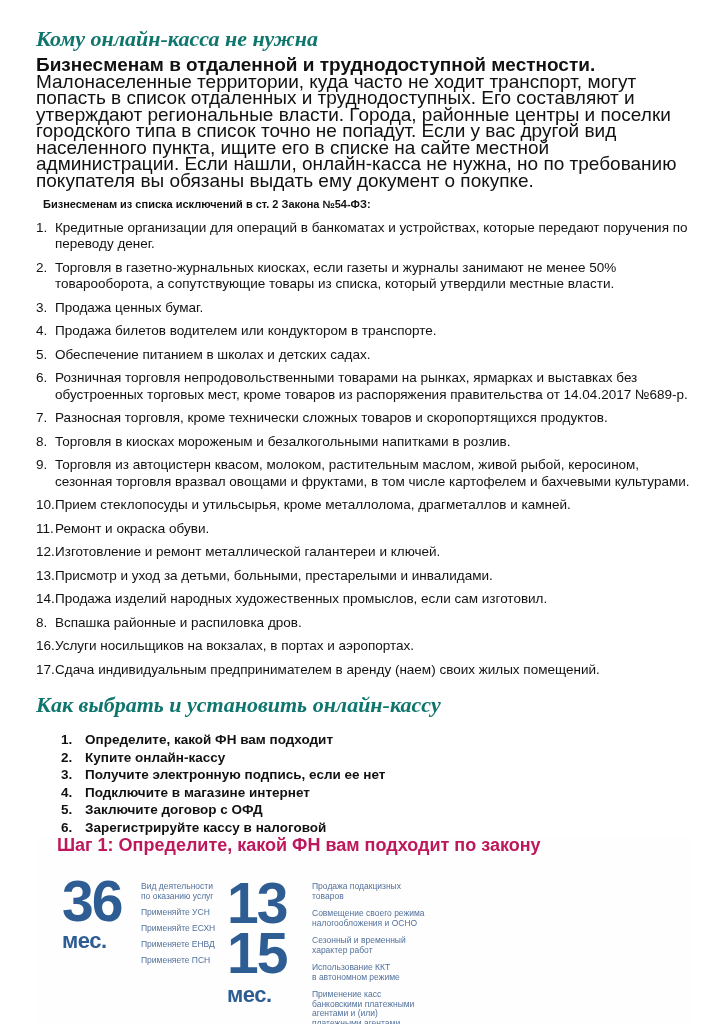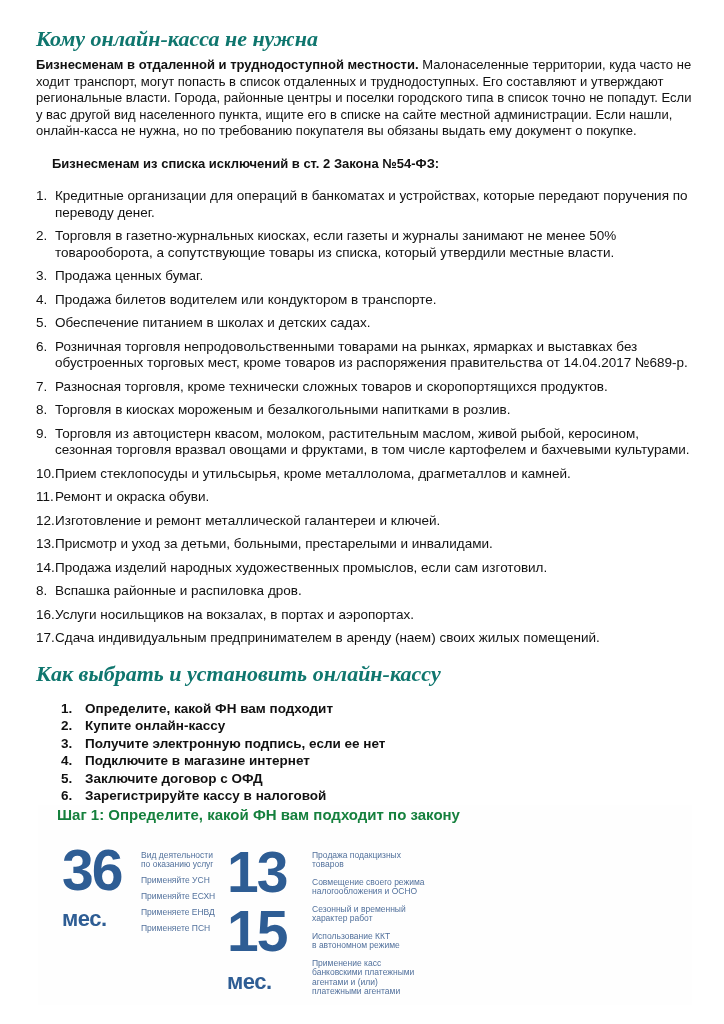--- a/index.html
+++ b/index.html
@@ -18,27 +18,27 @@
     font-family: "Liberation Serif", serif;
     font-style: italic;
     font-weight: bold;
     font-size: 22px;
     line-height: 26px;
     margin: 0 0 5px 0;
     color: #0f766e;
   }
   .lead {
     margin: 0;
-    font-size: 13px;
+    font-size: 19px;
     line-height: 16.5px;
   }
   .lead b { font-weight: bold; }
   .list-intro {
-    margin: 16px;
-    font-size: 13px;
+    margin: 7px;
+    font-size: 11px;
     line-height: 16.5px;
     font-weight: bold;
   }
 
   ol.exceptions {
     list-style: none;
     margin: 3px 0 0 0;
     padding: 0;
   }
   ol.exceptions li {
@@ -73,28 +73,28 @@
     margin: 19px 0 9px 0;
     color: #000000;
   }
 
   .infographic {
     margin: 0 0 0 2px;
     padding: 2px 0 0 19px;
     background: #fefefe;
   }
   .fig-title {
-    color: #15803d;
-    font-weight: bold;
-    font-size: 15px;
+    color: #be185d;
+    font-weight: bold;
+    font-size: 18px;
     line-height: 15px;
     margin-bottom: 25px;
   }
   .fig-row { display: flex; align-items: flex-start; }
-  .fig-num-block { display: flex; flex-direction: column; gap: 9px; }
+  .fig-num-block { display: flex; flex-direction: column; }
   .col-1 { width: 84px; flex: 0 0 84px; padding-left: 5px; }
   .col-2 { width: 86px; flex: 0 0 86px; padding-top: 4px; }
   .col-3 { width: 85px; flex: 0 0 85px; }
   .col-4 { width: 210px; flex: 0 0 210px; padding-top: 4px; }
   .bignum {
     color: #2e5d94;
     font-weight: bold;
     font-size: 57px;
     line-height: 46px;
     letter-spacing: -2px;

